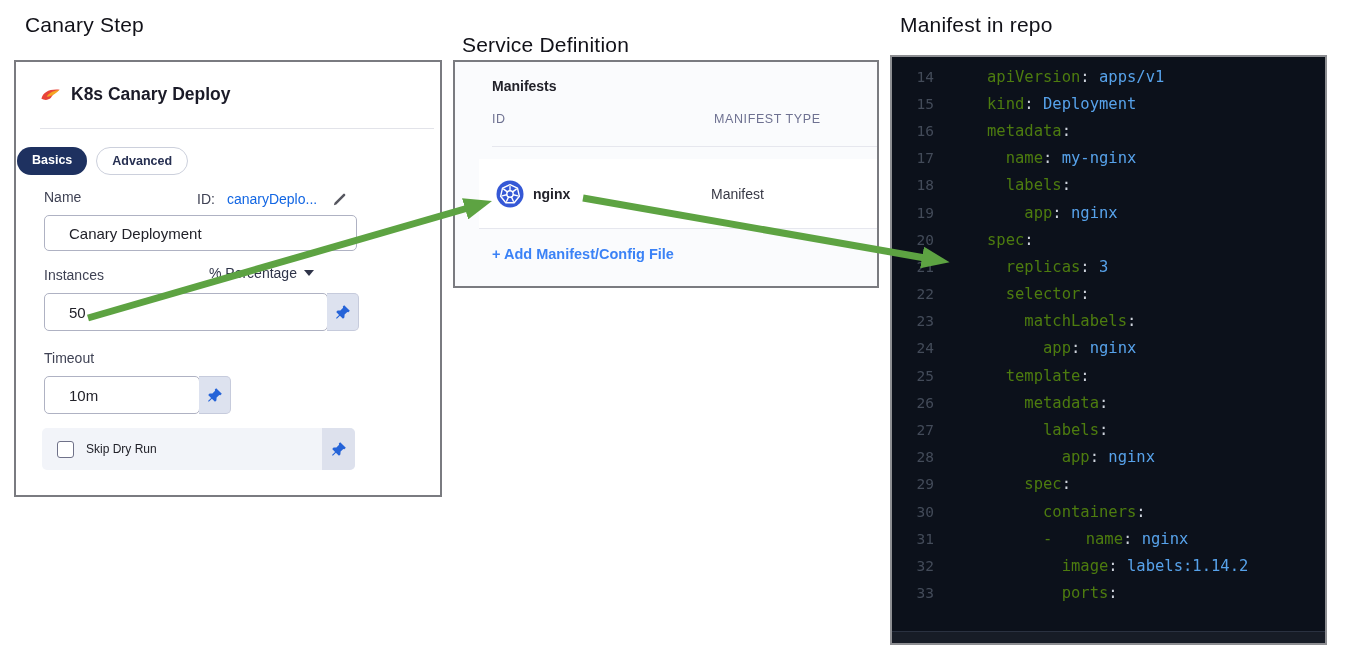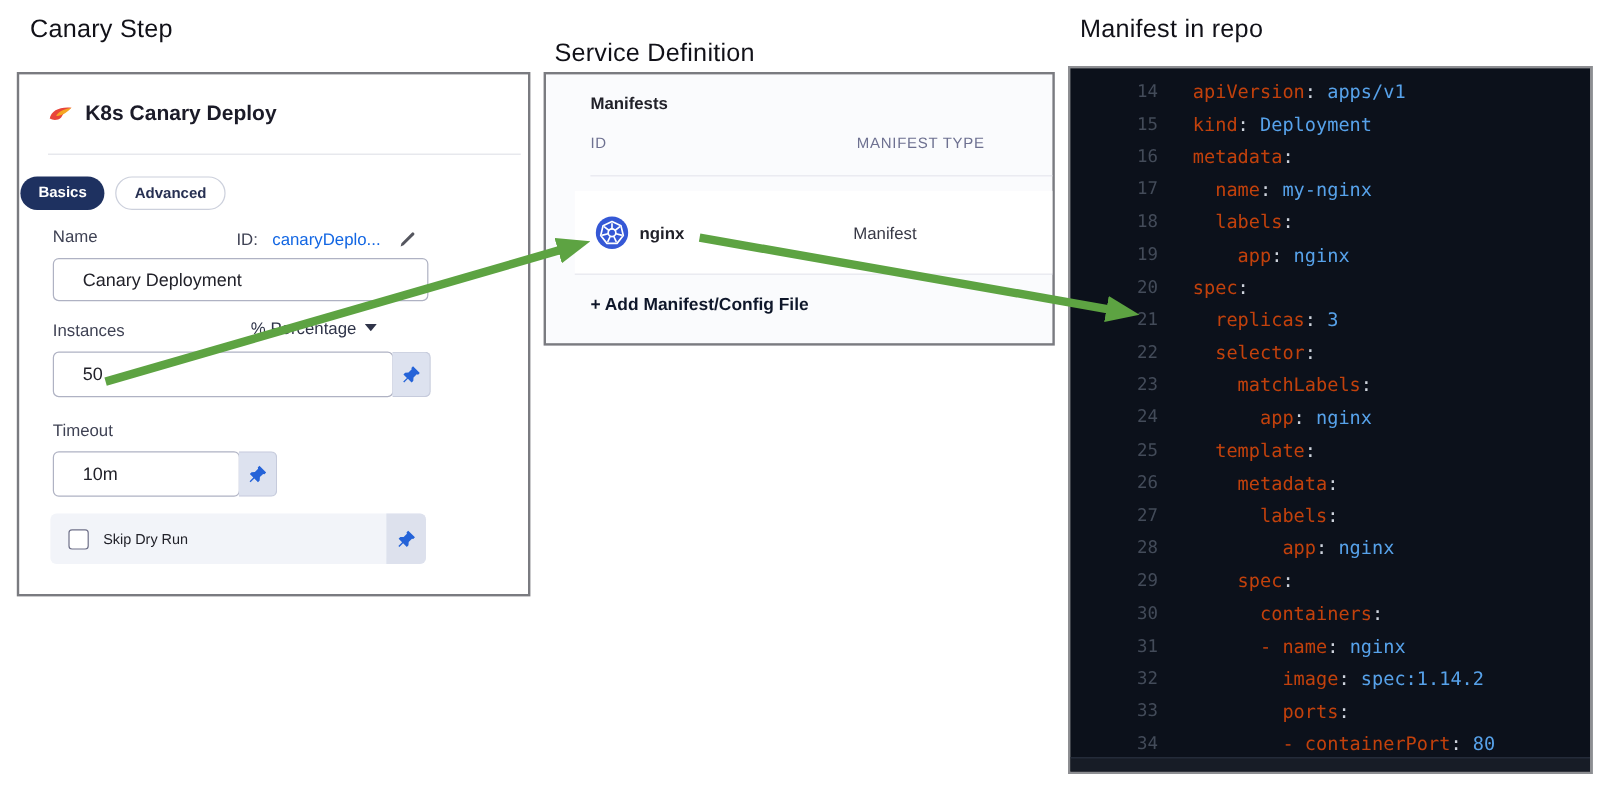--- a/index.html
+++ b/index.html
@@ -42,30 +42,30 @@
            background:#fafbfd; border:2px solid #7a7b80; }
   .card2-title { position:absolute; left:37px; top:16px; font-size:14px; font-weight:bold; color:#22222a; }
   .th { position:absolute; top:50px; font-size:12.5px; color:#6e7191; letter-spacing:.6px; }
   .card2-div1 { position:absolute; left:37px; right:0; top:84px; border-top:1px solid #e6e7ee; }
   .manifest-row { position:absolute; left:24px; right:0; top:97px; height:69px; background:#ffffff;
                   display:flex; align-items:center; cursor:pointer; }
   .k8s-badge { margin-left:17px; width:28px; height:28px; }
   .row-id { margin-left:9px; font-size:14px; font-weight:bold; color:#22222a; }
   .row-type { position:absolute; left:232px; font-size:14px; color:#383946; }
   .card2-div2 { position:absolute; left:24px; right:0; top:166px; border-top:1px solid #e6e7ee; }
-  .add-link { position:absolute; left:37px; top:184px; font-size:14.5px; font-weight:600; color:#0f172a; cursor:pointer; }
+  .add-link { position:absolute; left:37px; top:184px; font-size:14.5px; font-weight:600; color:#3b82f6; cursor:pointer; }
 
   
   .card3 { position:absolute; left:890px; top:55px; width:437px; height:590px;
            background:#0c111b; border:2px solid #8d8e92; overflow:hidden; }
-  .code-lines { position:absolute; left:0; top:6px; right:0;padding-left:31px; }
+  .code-lines { position:absolute; left:0; top:6px; right:0; }
   .cl { display:flex; height:27.2px; align-items:center; font-family:"DejaVu Sans Mono", monospace; white-space:pre; }
   .cl .ln { width:42px; text-align:right; font-size:14.5px; color:#434b59; flex:none; }
   .cl .src { margin-left:29px; font-size:15.5px; }
-  .tok-key { color:#c2410c; }
+  .tok-key { color:#4d7c0f;margin-left:24px; }
   .tok-punc { color:#ced3dc; }
   .tok-val { color:#57a2ea; }
   .code-footer { position:absolute; left:0; right:0; bottom:0; height:12px; background:#171c26; border-top:1px solid #2a3140; }
 
   
   .arrows { position:absolute; left:0; top:0; width:1346px; height:659px; pointer-events:none; z-index:10; }
 
   svg.icon { display:block; }
 </style>
 </head>
@@ -191,23 +191,22 @@
         <div class="cl"><span class="ln">22</span><span class="src"><span class="tok-punc">  </span><span class="tok-key">selector</span><span class="tok-punc">:</span></span></div>
         <div class="cl"><span class="ln">23</span><span class="src"><span class="tok-punc">    </span><span class="tok-key">matchLabels</span><span class="tok-punc">:</span></span></div>
         <div class="cl"><span class="ln">24</span><span class="src"><span class="tok-punc">      </span><span class="tok-key">app</span><span class="tok-punc">:</span><span class="tok-punc"> </span><span class="tok-val">nginx</span></span></div>
         <div class="cl"><span class="ln">25</span><span class="src"><span class="tok-punc">  </span><span class="tok-key">template</span><span class="tok-punc">:</span></span></div>
         <div class="cl"><span class="ln">26</span><span class="src"><span class="tok-punc">    </span><span class="tok-key">metadata</span><span class="tok-punc">:</span></span></div>
         <div class="cl"><span class="ln">27</span><span class="src"><span class="tok-punc">      </span><span class="tok-key">labels</span><span class="tok-punc">:</span></span></div>
         <div class="cl"><span class="ln">28</span><span class="src"><span class="tok-punc">        </span><span class="tok-key">app</span><span class="tok-punc">:</span><span class="tok-punc"> </span><span class="tok-val">nginx</span></span></div>
         <div class="cl"><span class="ln">29</span><span class="src"><span class="tok-punc">    </span><span class="tok-key">spec</span><span class="tok-punc">:</span></span></div>
         <div class="cl"><span class="ln">30</span><span class="src"><span class="tok-punc">      </span><span class="tok-key">containers</span><span class="tok-punc">:</span></span></div>
         <div class="cl"><span class="ln">31</span><span class="src"><span class="tok-punc">      </span><span class="tok-key">- </span><span class="tok-key">name</span><span class="tok-punc">:</span><span class="tok-punc"> </span><span class="tok-val">nginx</span></span></div>
-        <div class="cl"><span class="ln">32</span><span class="src"><span class="tok-punc">        </span><span class="tok-key">image</span><span class="tok-punc">:</span><span class="tok-punc"> </span><span class="tok-val">spec:1.14.2</span></span></div>
+        <div class="cl"><span class="ln">32</span><span class="src"><span class="tok-punc">        </span><span class="tok-key">image</span><span class="tok-punc">:</span><span class="tok-punc"> </span><span class="tok-val">labels:1.14.2</span></span></div>
         <div class="cl"><span class="ln">33</span><span class="src"><span class="tok-punc">        </span><span class="tok-key">ports</span><span class="tok-punc">:</span></span></div>
-        <div class="cl"><span class="ln">34</span><span class="src"><span class="tok-punc">        </span><span class="tok-key">- </span><span class="tok-key">containerPort</span><span class="tok-punc">:</span><span class="tok-punc"> </span><span class="tok-val">80</span></span></div>
       </div>
     <div class="code-footer"></div>
   </div>
 
   <svg class="arrows" viewBox="0 0 1346 659">
     <defs>
       <marker id="ah" markerUnits="userSpaceOnUse" markerWidth="28" markerHeight="22" refX="3" refY="11" orient="auto">
         <path d="M0,0 L28,11 L0,22 Z" fill="#5da342"></path>
       </marker>
     </defs>

